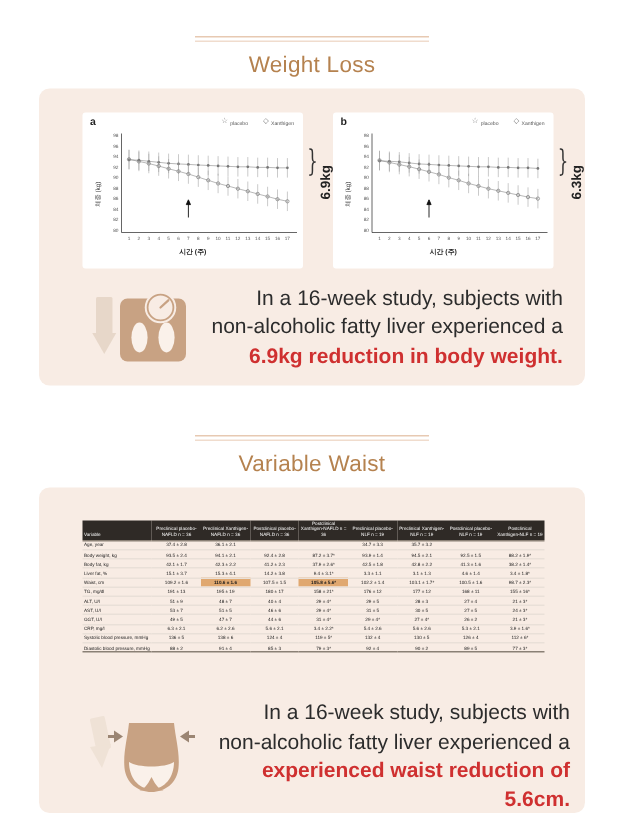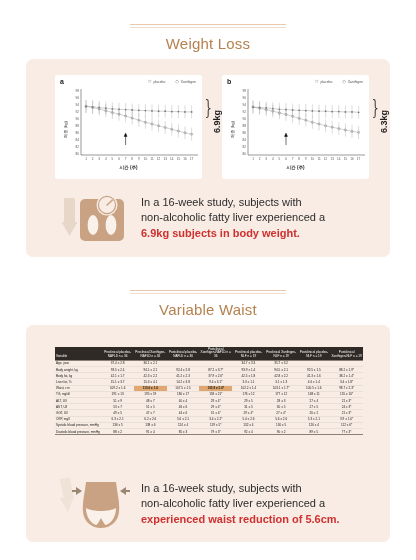--- a/index.html
+++ b/index.html
@@ -54,21 +54,21 @@
     transform:scaleX(.55);
   }
   .kglabel{
     position:absolute;font-size:9px;font-weight:bold;color:#222;
     transform:rotate(-90deg);transform-origin:left top;white-space:nowrap;
   }
 
   
   .callout{position:absolute;display:flex;align-items:center;}
   .callout .icons{position:relative;flex:0 0 auto;}
-  .callout .ctext{font-size:11px;line-height:1.38;color:#2c2c2c;}
+  .callout .ctext{font-size:14px;line-height:1.38;color:#2c2c2c;text-align:right;}
   .callout .ctext .hl{color:#cf3030;font-weight:bold;}
 
   
   .tbl{
     position:absolute;border-collapse:collapse;
     font-size:3.1px;color:#1a1a1a;table-layout:fixed;
   }
   .tbl th,.tbl td{padding:0.6px 1px;vertical-align:top;}
   .tbl thead th{
     background:#2f2a26;color:#ffffff;font-weight:normal;text-align:center;
@@ -409,21 +409,21 @@
           <ellipse cx="51" cy="33" rx="5.4" ry="10" fill="#faf1ea"></ellipse>
 
           <circle cx="47" cy="13" r="10.5" fill="#f8ece4"></circle>
           <circle cx="47" cy="13" r="8.6" fill="none" stroke="#c8a283" stroke-width="1.2"></circle>
           <line x1="47" y1="13" x2="52.2" y2="8.2" stroke="#c8a283" stroke-width="1.5" stroke-linecap="round"></line>
         </svg>
       </div>
       <div class="ctext" style="margin-left:9px;">
         <div>In a 16-week study, subjects with</div>
         <div>non-alcoholic fatty liver experienced a</div>
-        <div class="hl">6.9kg subjects in body weight.</div>
+        <div class="hl">6.9kg reduction in body weight.</div>
       </div>
     </div>
   </div>
 
   <div class="section-head" style="top:290px;">
     <div class="head-rules">
       <div class="rule"></div>
       <div class="rule thin" style="margin-top:2px;"></div>
     </div>
     <div class="head-title">Variable Waist</div>

